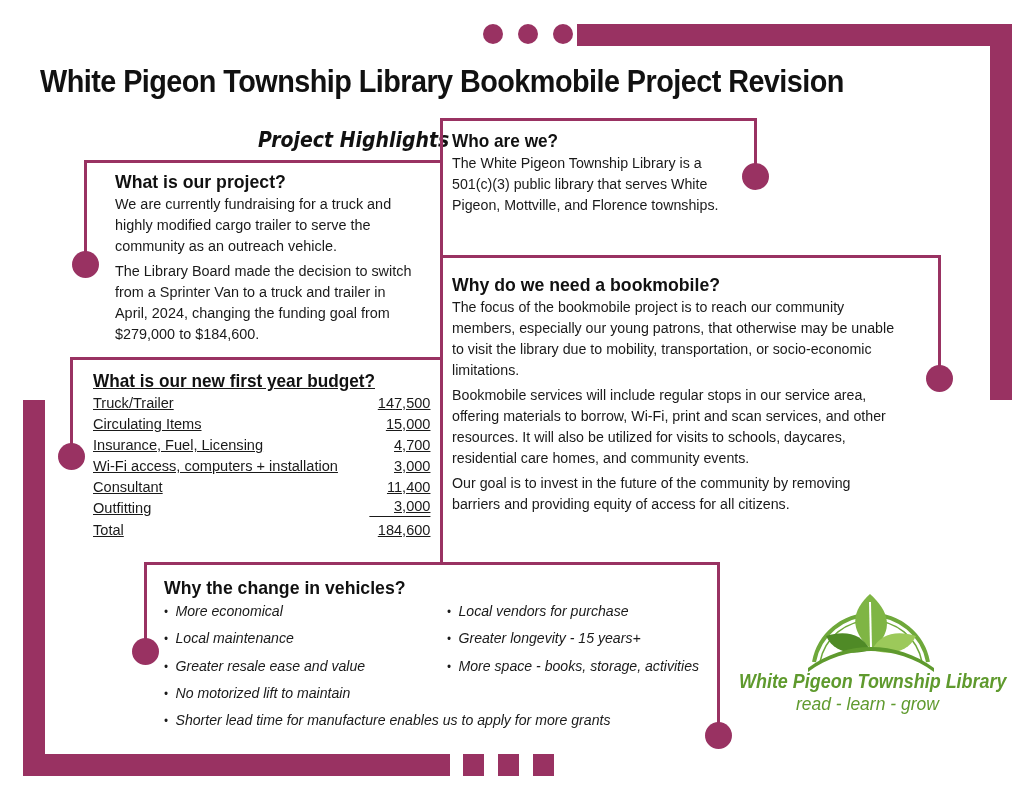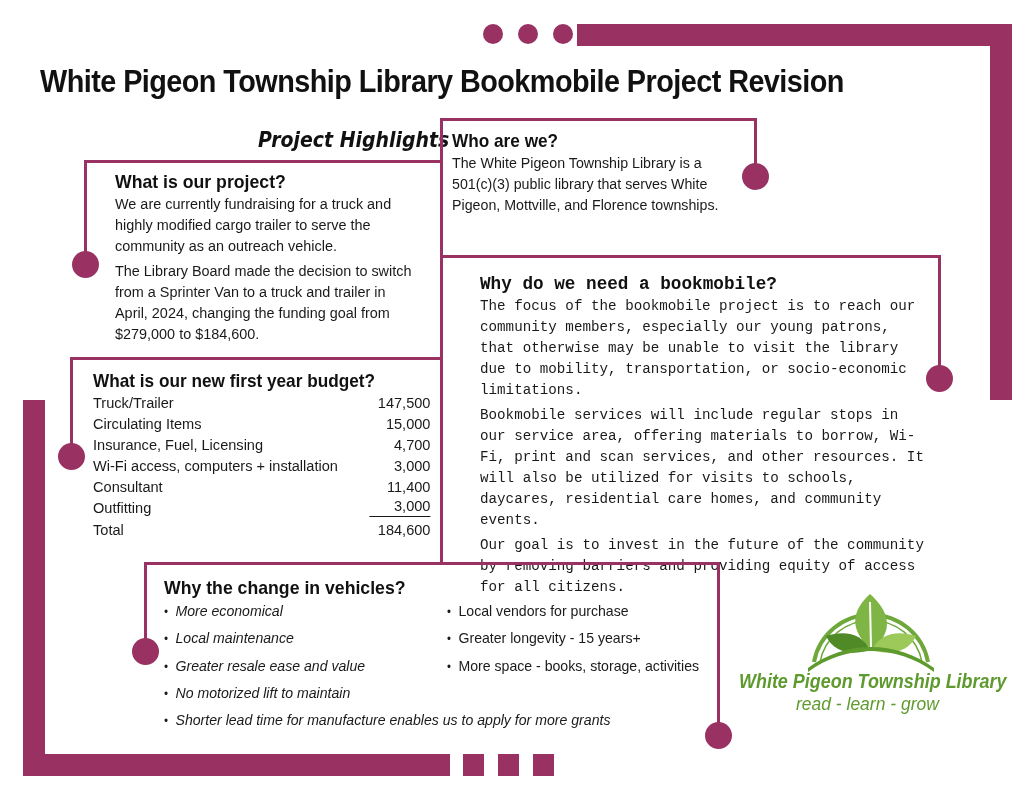--- a/index.html
+++ b/index.html
@@ -60,32 +60,32 @@
 <div class="line" style="left:440px;top:255px;width:500px;height:3px;"></div>
 
 <div class="section" style="left:452px;top:129px;width:300px;">
   <div class="h" style="font-size:18.5px;">Who are we?</div>
   <p class="p" style="font-size:15.3px;">The White Pigeon Township Library is a 501(c)(3) public library that serves White Pigeon, Mottville, and Florence townships.</p>
 </div>
 
 <div class="line" style="left:938px;top:255px;width:3px;height:122px;"></div>
 <div class="dot" style="left:926px;top:365px;width:27px;height:27px;"></div>
 
-<div class="section" style="left:480px;top:273px;width:480px;font-family:Liberation Mono, monospace;">
+<div class="section" style="left:452px;top:273px;width:480px;">
   <div class="h">Why do we need a bookmobile?</div>
   <p class="p" style="font-size:15.3px;">The focus of the bookmobile project is to reach our community members, especially our young patrons, that otherwise may be unable to visit the library due to mobility, transportation, or socio-economic limitations.</p>
   <p class="p" style="font-size:15.3px;">Bookmobile services will include regular stops in our service area, offering materials to borrow, Wi-Fi, print and scan services, and other resources.  It will also be utilized for visits to schools, daycares, residential care homes, and community events.</p>
   <p class="p" style="font-size:15.3px;">Our goal is to invest in the future of the community by removing barriers and providing equity of access for all citizens.</p>
 </div>
 
 <div class="line" style="left:70px;top:357px;width:372px;height:3px;"></div>
 <div class="line" style="left:70px;top:357px;width:3px;height:100px;"></div>
 <div class="dot" style="left:58px;top:443px;width:27px;height:27px;"></div>
 
-<div class="section" style="left:93px;top:369px;width:338px;">
+<div class="section" style="left:93px;top:369px;width:338px;text-decoration:underline;">
   <div class="h" style="font-size:18.5px;">What is our new first year budget?</div>
   <div style="transform:scaleX(0.94);transform-origin:left top;width:359px;">
     <div class="budget-row">
       <span>Truck/Trailer</span>
       <span class="amt">147,500</span>
     </div>
     <div class="budget-row">
       <span>Circulating Items</span>
       <span class="amt">15,000</span>
     </div>
@@ -119,21 +119,21 @@
 <div class="dot" style="left:705px;top:722px;width:27px;height:27px;"></div>
 
 <div class="h abs" style="left:164px;top:576px;">Why the change in vehicles?</div>
 <div class="bullets" style="left:164px;top:598px;font-style:italic;">
   <div class="bullet">More economical</div>
   <div class="bullet">Local maintenance</div>
   <div class="bullet">Greater resale ease and value</div>
   <div class="bullet">No motorized lift to maintain</div>
   <div class="bullet">Shorter lead time for manufacture enables us to apply for more grants</div>
 </div>
-<div class="bullets" style="left:447px;top:598px;">
+<div class="bullets" style="left:447px;top:598px;font-style:italic;">
   <div class="bullet">Local vendors for purchase</div>
   <div class="bullet">Greater longevity - 15 years+</div>
   <div class="bullet">More space - books, storage, activities</div>
 </div>
 
 <div class="abs" style="left:806px;top:582px;width:130px;height:90px;">
   <svg width="130" height="90" viewBox="0 0 130 90">
     <path d="M8 80 A58 58 0 0 1 122 80" fill="none" stroke="#6ea83a" stroke-width="4"></path>
     <path d="M14 80 A52 52 0 0 1 116 80" fill="none" stroke="#6ea83a" stroke-width="1.5"></path>
     <path d="M64 12 C82 28 90 48 66 68 C42 48 46 28 64 12 Z" fill="#7fb544"></path>

